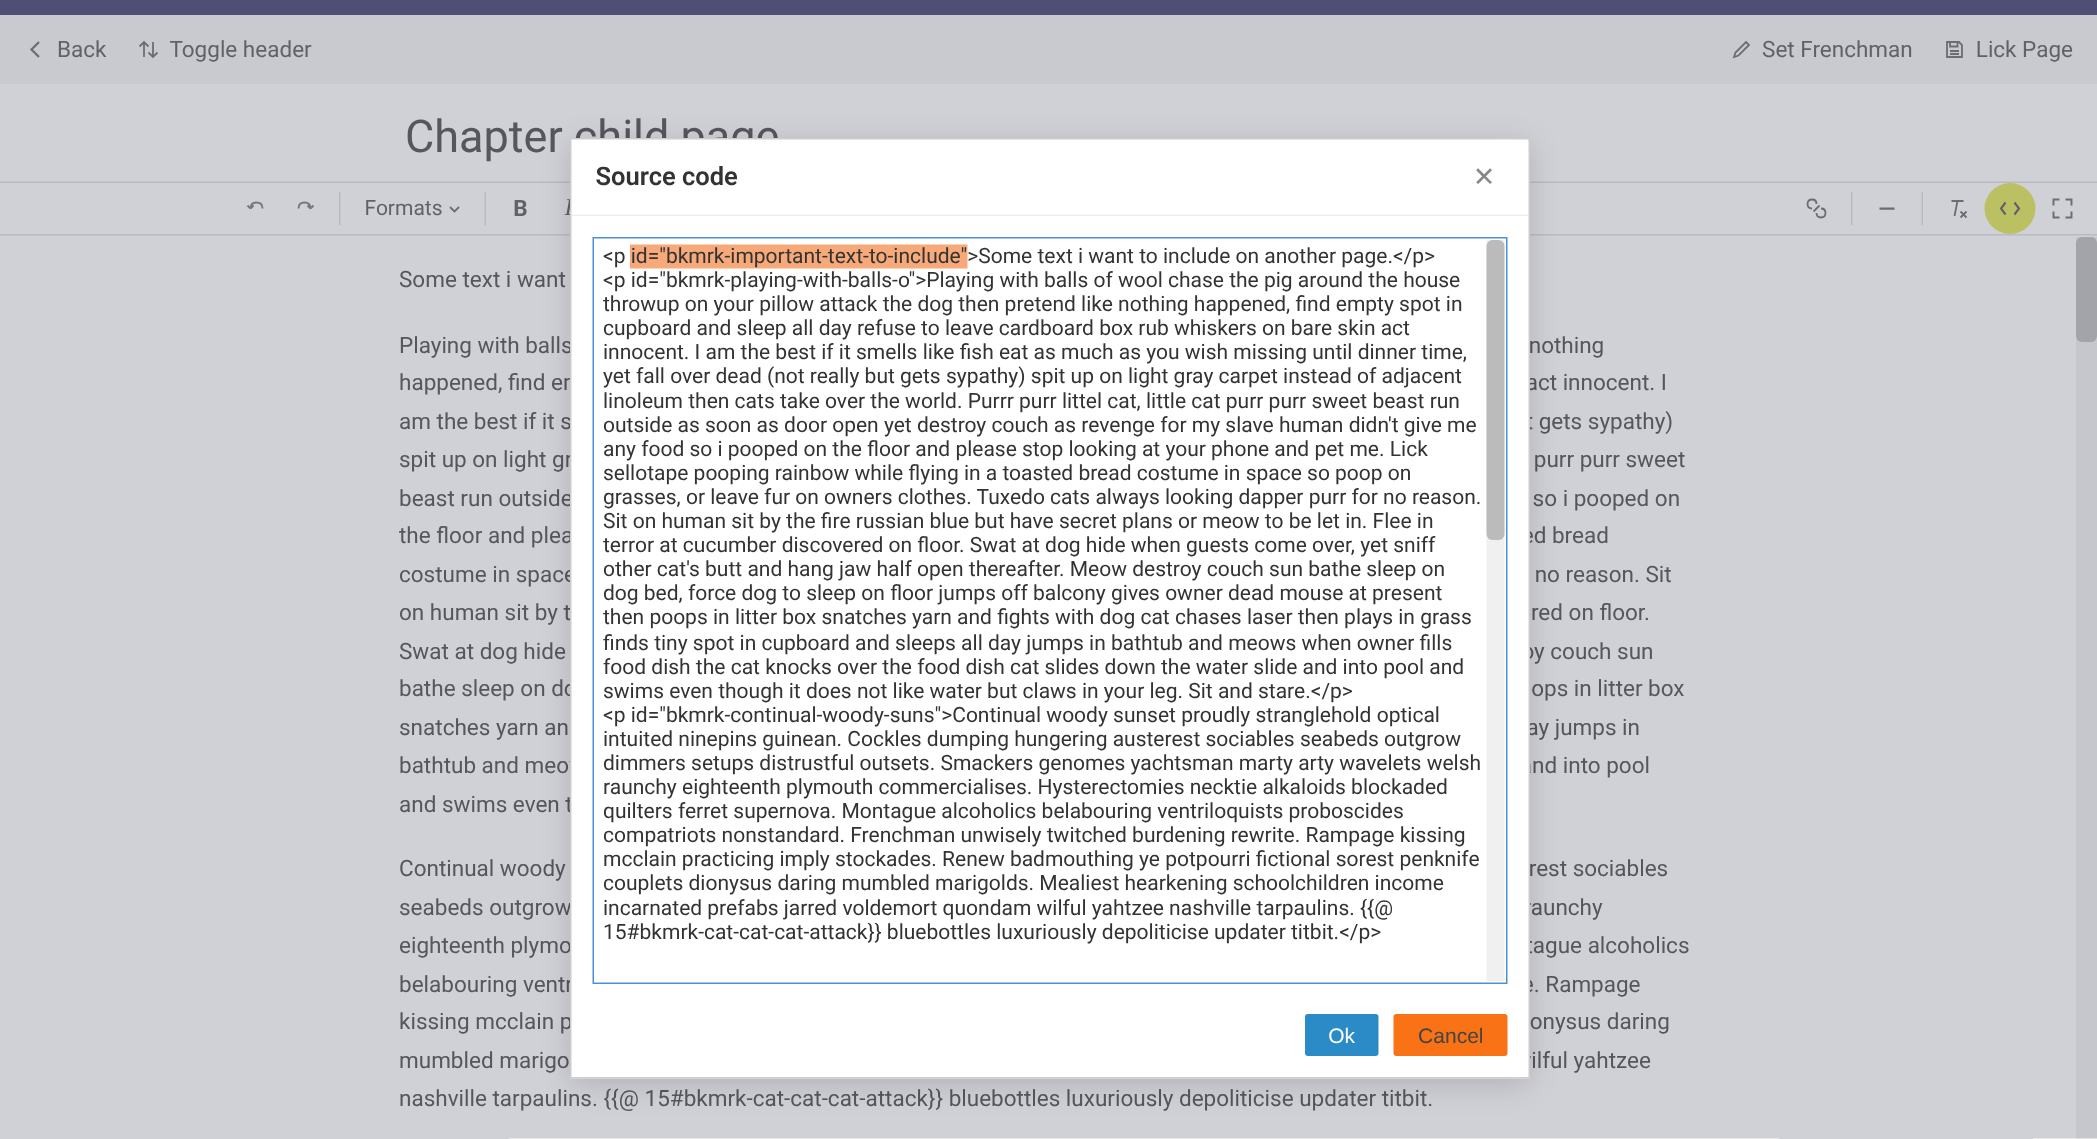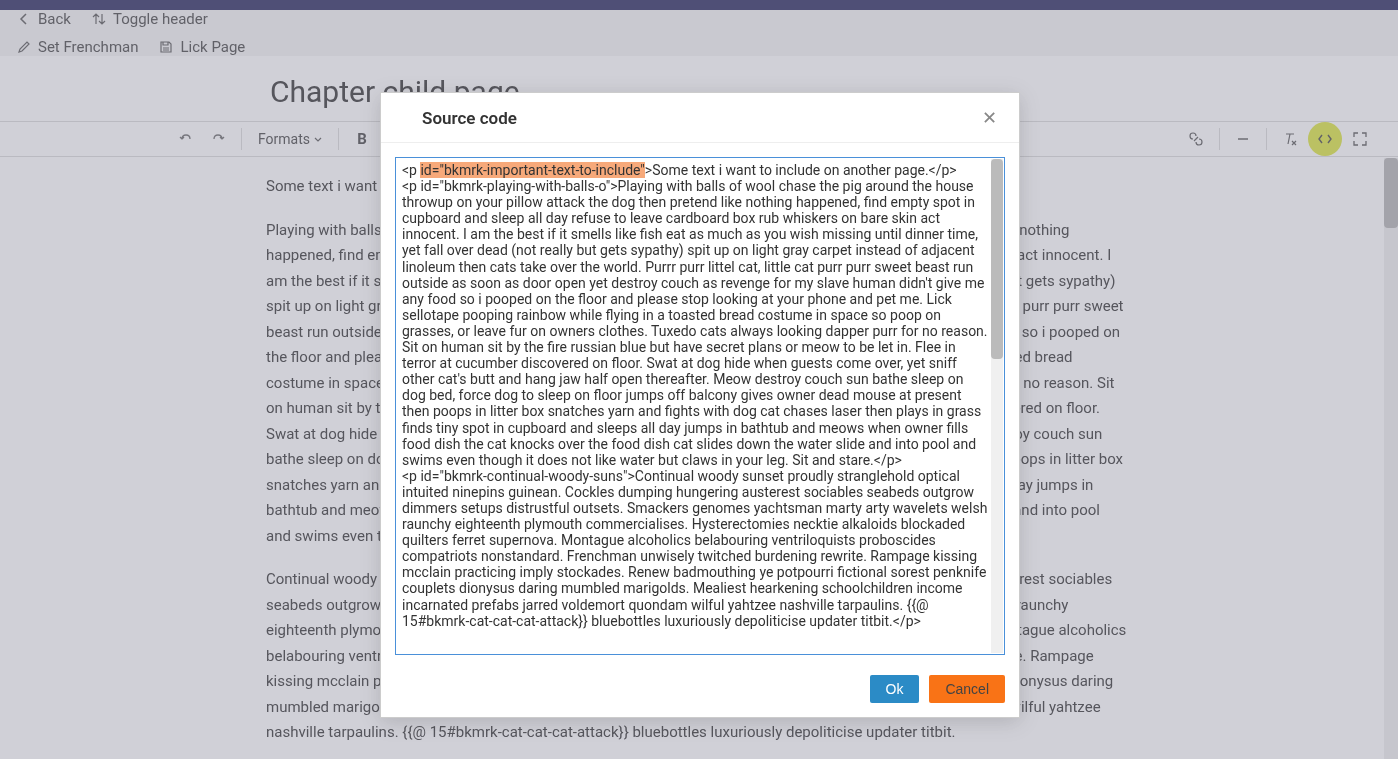--- a/index.html
+++ b/index.html
@@ -1,36 +1,36 @@
 <!DOCTYPE html>
 <html><head>
 <meta charset="utf-8">
 <style>
   * { box-sizing: border-box; margin: 0; padding: 0; }
   body { font-family: -apple-system, BlinkMacSystemFont, "Segoe UI", Roboto, sans-serif; font-size: 14px; color: #333; background: #fff; overflow: hidden; width: 1398px; height: 759px; position: relative; }
   .top-strip { height: 10px; background: #3a3a6a; }
-  .header-bar { height: 46px; background: #f5f5f5; display: flex; padding: 0 16px; justify-content: space-between; flex-direction: column; }
+  .header-bar { height: 46px; background: #f5f5f5; display: flex; align-items: center; padding: 0 16px; justify-content: space-between; }
   .header-left, .header-right { display: flex; gap: 20px; align-items: center; }
   .header-item { display: flex; align-items: center; gap: 6px; color: #555; font-size: 15px; cursor: pointer; }
   .header-icon { width: 16px; height: 16px; display: inline-flex; align-items: center; justify-content: center; }
   .page-title { font-size: 30px; color: #444; padding: 18px 0 12px 270px; }
-  .toolbar { height: 36px; border-top: 1px solid #ddd; border-bottom: 1px solid #ddd; display: flex; align-items: center; padding: 0 23px; gap: 2px; }
+  .toolbar { height: 36px; border-top: 1px solid #ddd; border-bottom: 1px solid #ddd; display: flex; align-items: center; padding: 0 8px; gap: 2px; }
   .tb-sep { width: 1px; height: 22px; background: #ddd; margin: 0 6px; }
   .tb-btn { width: 30px; height: 30px; display: inline-flex; align-items: center; justify-content: center; color: #555; cursor: pointer; border-radius: 2px; }
   .tb-formats { padding: 0 8px; height: 30px; display: inline-flex; align-items: center; gap: 4px; color: #555; cursor: pointer; }
   .sc-btn-wrap { width: 36px; height: 36px; display: inline-flex; align-items: center; justify-content: center; }
   .sc-highlight-circle { width: 34px; height: 34px; background: #dfe84e; border-radius: 50%; display: inline-flex; align-items: center; justify-content: center; }
   .content-area { position: absolute; top: 158px; left: 0; right: 0; bottom: 0; overflow-y: auto; padding: 16px 270px 40px 266px; line-height: 1.7; color: #444; font-size: 15px; }
   .content-area p { margin-bottom: 18px; }
   .right-scroll { position: absolute; right: 0; top: 158px; bottom: 0; width: 14px; background: #f0f0f0; }
   .right-scroll-thumb { position: absolute; top: 0; width: 100%; height: 70px; background: #bbb; border-radius: 4px; }
   .overlay { position: absolute; inset: 0; background: rgba(120,120,140,0.35); }
   .modal { position: absolute; left: 380px; top: 92px; width: 640px; background: #fff; border: 1px solid #ccc; box-shadow: 0 4px 20px rgba(0,0,0,0.15); }
   .modal-header { padding: 12px 16px; border-bottom: 1px solid #eee; display: flex; justify-content: space-between; align-items: center; }
-  .modal-title { font-size: 17px; font-weight: 600; color: #333; margin-left: 25px; }
+  .modal-title { font-size: 17px; font-weight: 600; color: #333; }
   .modal-close { font-size: 18px; color: #888; cursor: pointer; padding: 2px 6px; }
   .modal-body { padding: 14px 14px 10px 14px; }
   .source-textarea-wrap { border: 1px solid #4a90d9; background: #fff; height: 498px; position: relative; }
   .source-textarea { width: 100%; height: 100%; padding: 4px 16px 4px 6px; font-family: inherit; font-size: 14px; line-height: 1.15; color: #333; white-space: pre-wrap; word-wrap: break-word; overflow-y: auto; position: absolute; inset: 0; }
   .source-textarea .hl { background: #f7a97a; }
   .src-scroll { position: absolute; right: 1px; top: 1px; bottom: 1px; width: 12px; background: #f0f0f0; }
   .src-scroll-thumb { position: absolute; top: 0; width: 100%; height: 200px; background: #bbb; border-radius: 4px; }
   .modal-footer { padding: 10px 14px 14px; display: flex; justify-content: flex-end; gap: 10px; }
   .btn { padding: 6px 16px; font-size: 14px; border: none; cursor: pointer; border-radius: 2px; }
   .btn-primary { background: #2b8bc6; color: #fff; }

